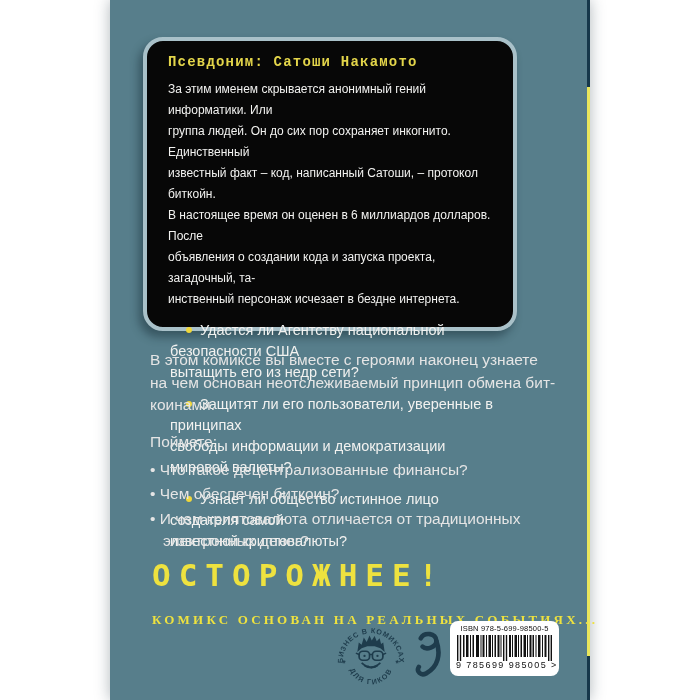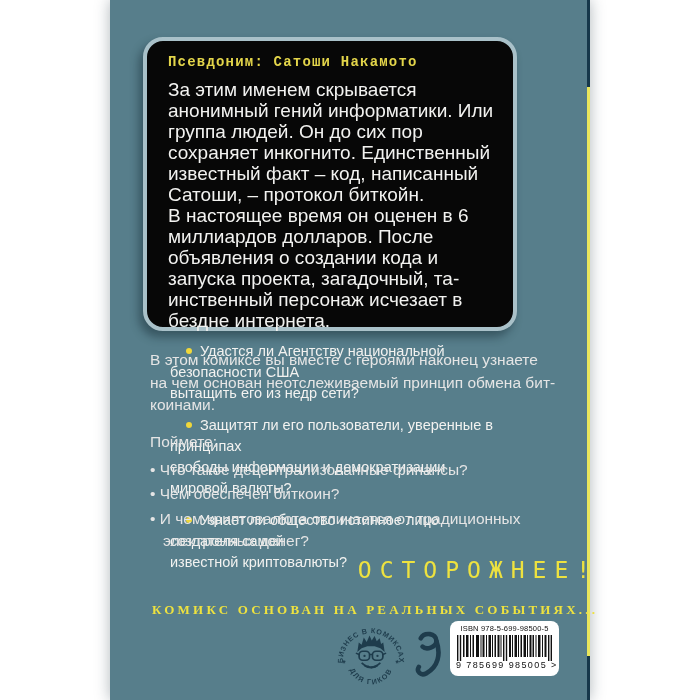--- a/index.html
+++ b/index.html
@@ -13,37 +13,37 @@
   .edge-yellow{top:87px;height:569px;background:#e9e65c;}
   .edge-dark-bottom{top:656px;height:44px;background:#16374a;}
 
   
   .panel{position:absolute;left:33px;top:37px;width:374px;height:294px;box-sizing:border-box;
          background:#070707;border:4px solid #a9c1c9;border-radius:20px;
          box-shadow:-4px 6px 10px rgba(15,35,45,.45);
          padding:13px 18px 10px 21px;}
   .panel-title{font-family:"Liberation Mono",monospace;font-weight:bold;font-size:14px;
                letter-spacing:1.2px;color:#e3d54a;margin:0 0 9px 0;white-space:nowrap;}
-  .panel-par{color:#f2f2f0;font-size:19px;line-height:21px;margin:0 0 10px 0;white-space:pre-line;}
+  .panel-par{color:#f2f2f0;font-size:12px;line-height:21px;margin:0 0 10px 0;white-space:pre-line;}
   .panel-bullet{color:#f2f2f0;font-size:14.5px;line-height:21px;margin:0 0 11px 2px;
                 white-space:pre-line;text-indent:16px;}
   .dot{display:inline-block;width:6px;height:6px;border-radius:50%;background:#f0d73a;
        margin-right:8px;vertical-align:2px;}
 
   
   .main-text{position:absolute;left:40px;top:349px;width:420px;color:#e5e5e5;}
   .intro{font-size:15.5px;line-height:22.5px;margin:0 0 14px 0;white-space:pre-line;}
   .list-heading{font-size:15.5px;line-height:22px;margin:0 0 6px 0;}
   .list-item{font-size:15.5px;line-height:22.5px;margin:0 0 2px 0;white-space:pre-line;
              padding-left:13px;text-indent:-13px;}
 
   
   .warning{position:absolute;left:42px;top:557px;}
-  .warning-title{font-family:"DejaVu Sans Mono",monospace;font-weight:normal;font-size:23px;
-                 color:#eee23f;letter-spacing:8px;margin:0;white-space:nowrap;text-align:right;}
+  .warning-title{font-family:"DejaVu Sans Mono",monospace;font-weight:bold;font-size:31px;
+                 color:#eee23f;letter-spacing:8px;margin:0;white-space:nowrap;}
   .warning-sub{font-family:Liberation Serif, serif;font-weight:bold;font-size:13px;
                color:#eee23f;letter-spacing:3.2px;margin:19px 0 0 0;white-space:nowrap;}
 
   
   .stamp{position:absolute;left:225px;top:619px;width:72px;height:76px;}
   .publisher{position:absolute;left:303px;top:630px;width:32px;height:48px;}
   .barcode-box{position:absolute;left:340px;top:621px;width:109px;height:55px;background:#ffffff;
                border-radius:8px;box-sizing:border-box;padding:4px 6px 2px 6px;text-align:center;}
   .isbn{font-size:7.5px;color:#111;letter-spacing:.2px;line-height:8px;white-space:nowrap;}
   .bars{display:block;margin:2px auto 0 auto;}

